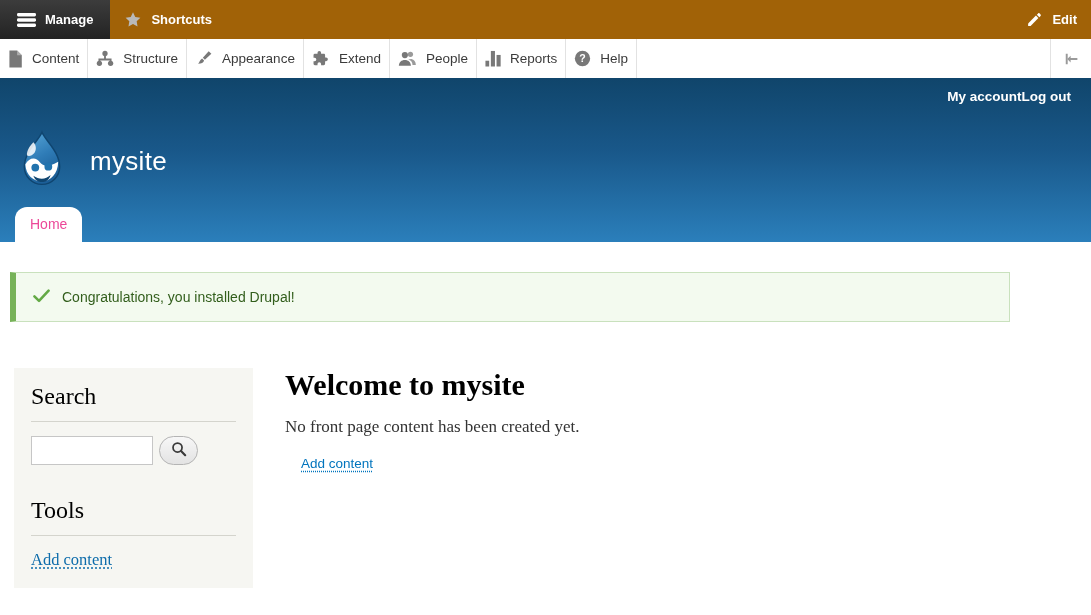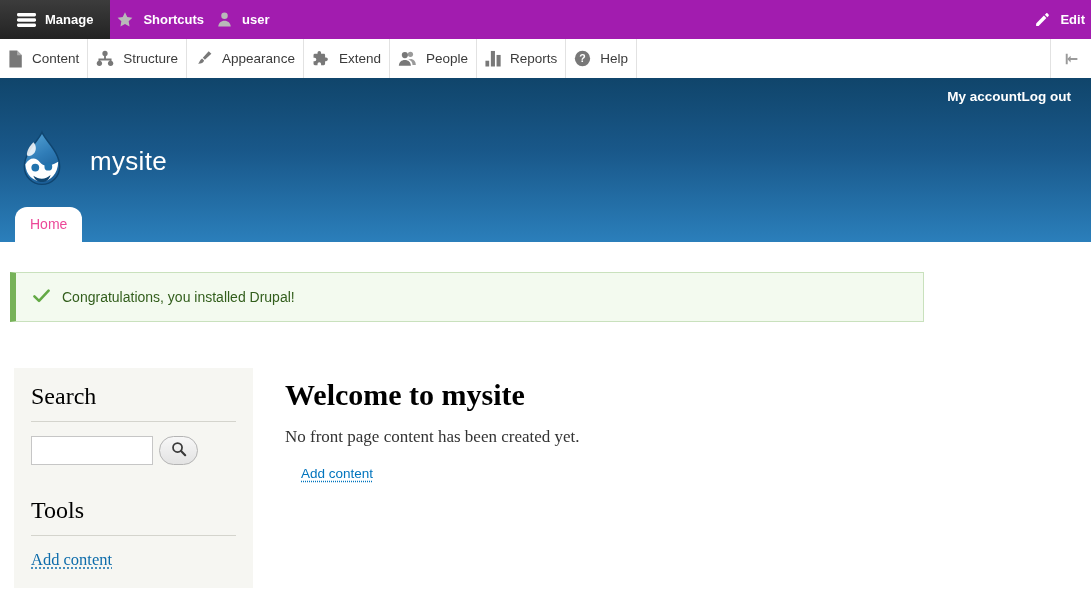--- a/index.html
+++ b/index.html
@@ -5,24 +5,24 @@
   * { box-sizing: border-box; }
   html,body { margin:0; padding:0; }
   body {
     width:1091px; height:615px; position:relative; overflow:hidden;
     background:#ffffff;
     font-family:"Liberation Sans", sans-serif;
   }
   
   .admin-bar {
     position:absolute; top:0; left:0; width:1091px; height:39px;
-    background:#a21caf; display:flex; align-items:stretch;
+    background:#a16207; display:flex; align-items:stretch;
   }
   .admin-item {
-    display:flex; align-items:center; gap:9px; padding:0 6px;
+    display:flex; align-items:center; gap:9px; padding:0 14px;
     color:#ffffff; font-size:13px; font-weight:bold; cursor:pointer;
   }
   .admin-item.active {
     background:linear-gradient(180deg,#3c3c3c 0%,#232323 100%);
     padding:0 17px;
   }
   .admin-bar .spacer { flex:1; }
   .admin-icon { display:flex; align-items:center; }
   
   .tray {
@@ -54,21 +54,21 @@
   }
   .site-name {
     color:#ffffff; font-size:26px; letter-spacing:0.3px; cursor:pointer;
   }
   .home-tab {
     position:absolute; left:15px; bottom:0; background:#ffffff; color:#ec4899;
     font-size:14px; padding:9px 15px 10px 15px; border-radius:12px 12px 0 0; cursor:pointer;
   }
   
   .status-message {
-    position:absolute; top:272px; left:10px; width:914px; height:50px;
+    position:absolute; top:272px; left:10px; width:1000px; height:50px;
     background:#f3faef; border:1px solid #c9e1bd; border-left:6px solid #77b259;
     display:flex; align-items:center; gap:12px; padding-left:17px;
     color:#325e1c; font-size:14px;
   }
   
   .block {
     position:absolute; left:14px; width:239px; background:#f6f6f2;
     padding:13px 17px 18px 17px;
   }
   .block-search { top:368px; min-height:93px; }
@@ -89,21 +89,21 @@
     display:flex; align-items:center; justify-content:center; cursor:pointer; padding:0;
   }
   .tools-link, .sidebar-link {
     font-family:"Liberation Serif", serif; font-size:16.5px; color:#0d6cab;
     text-decoration:underline dotted; text-underline-offset:3px; cursor:pointer;
   }
   
   .main-content { position:absolute; left:285px; top:368px; width:730px; }
   .page-title {
     font-family:"Liberation Serif", serif; font-size:30px; font-weight:bold;
-    color:#000000; margin:10px 0 0 0;
+    color:#000000; margin:0 0 0 0;
   }
   .empty-text {
     font-family:"Liberation Serif", serif; font-size:17px; color:#333333;
     margin:15px 0 0 0;
   }
   .action-links { margin:17px 0 0 16px; }
   .add-content-link {
     font-size:13.5px; color:#0074bd; text-decoration:underline dotted;
     text-underline-offset:3px; cursor:pointer;
   }
@@ -122,29 +122,20 @@
     </span>
     <span>Manage</span>
   </div>
   <div class="admin-item">
     <span class="admin-icon">
       <svg width="18" height="17" viewBox="0 0 24 24">
           <path d="M12 1.8l3.2 6.7 7.2 1-5.2 5.1 1.2 7.2L12 18.4l-6.4 3.4 1.2-7.2L1.6 9.5l7.2-1z" fill="#b9b9b9"></path>
         </svg>
     </span>
     <span>Shortcuts</span>
-  </div>
-  <div class="admin-item">
-    <span class="admin-icon">
-      <svg width="17" height="17" viewBox="0 0 24 24">
-          <circle cx="12" cy="6.6" r="4.6" fill="#b9b9b9"></circle>
-          <path d="M3.2 22c.3-5.3 3.8-8.4 8.8-8.4s8.5 3.1 8.8 8.4z" fill="#b9b9b9"></path>
-        </svg>
-    </span>
-    <span>user</span>
   </div>
   <div class="spacer"></div>
   <div class="admin-item">
     <span class="admin-icon">
       <svg width="17" height="17" viewBox="0 0 24 24">
           <path d="M3 17.6L14 6.5l3.5 3.5L6.5 21H3v-3.4z" fill="#fff"></path>
           <path d="M15.3 5.2l1.8-1.8c.6-.6 1.5-.6 2.1 0l1.4 1.4c.6.6.6 1.5 0 2.1l-1.8 1.8z" fill="#fff"></path>
         </svg>
     </span>
     <span>Edit</span>

